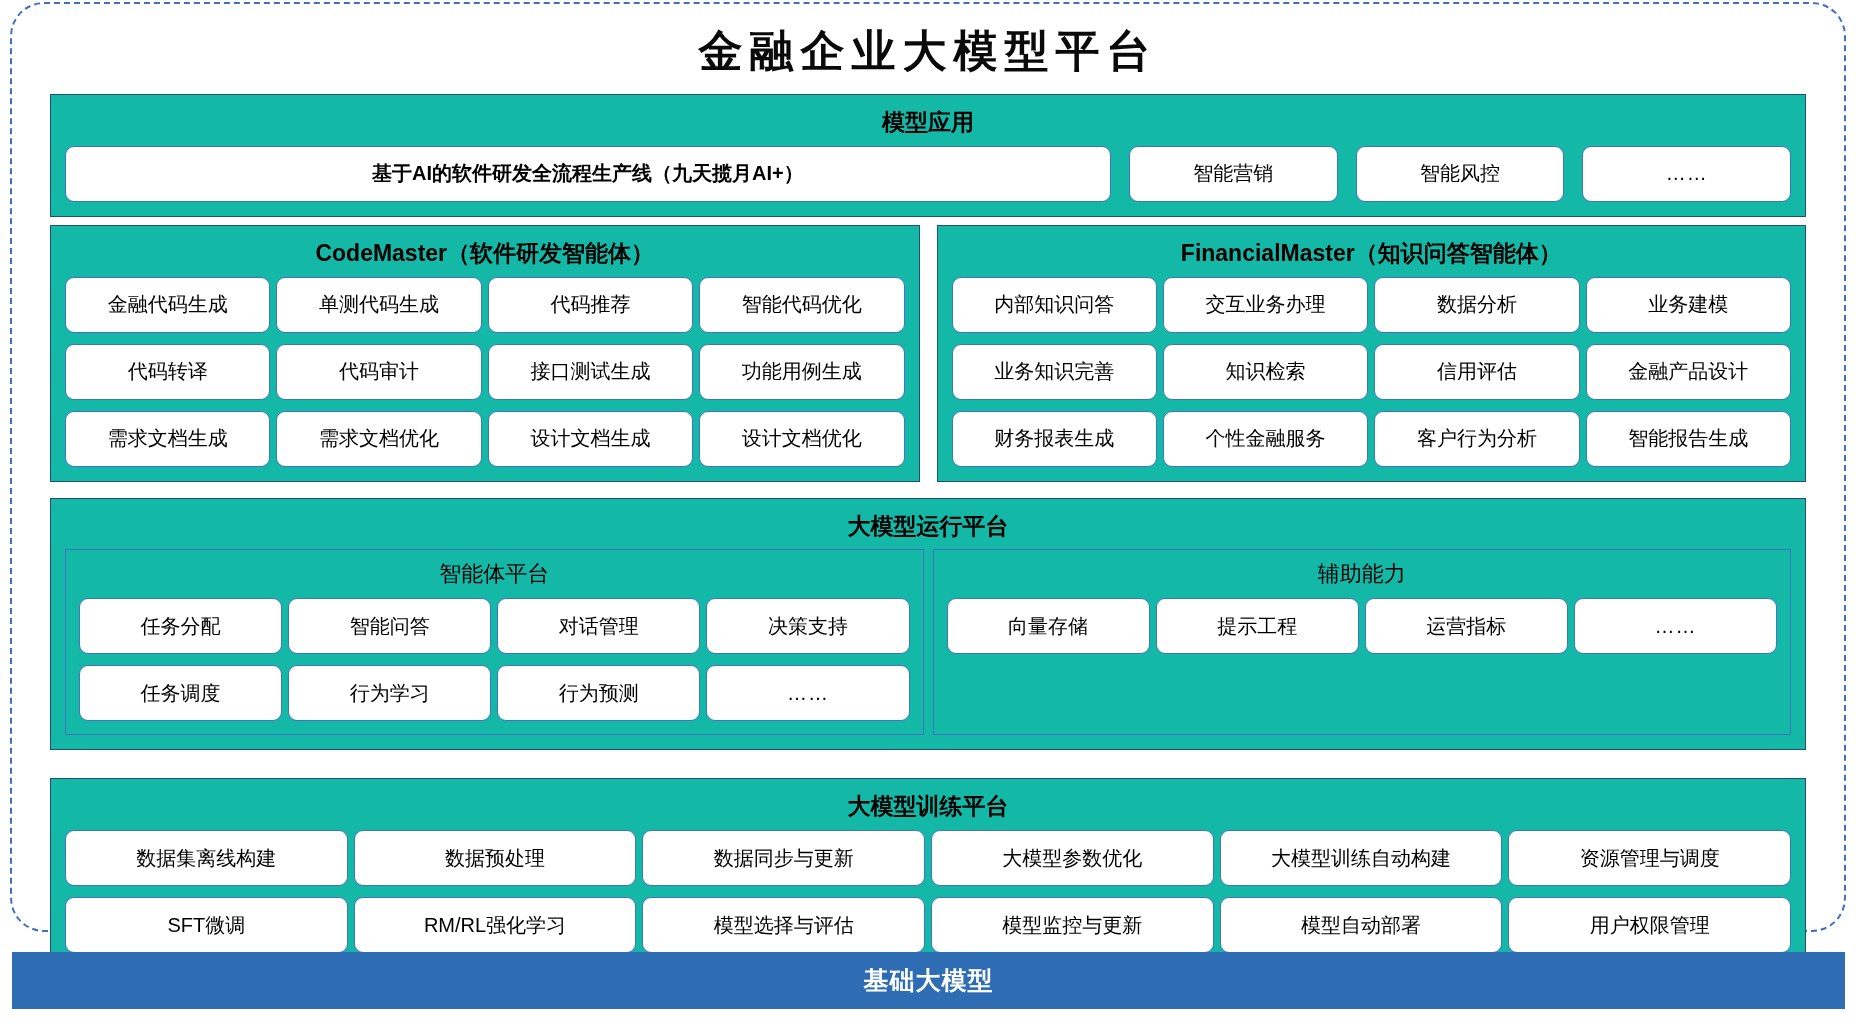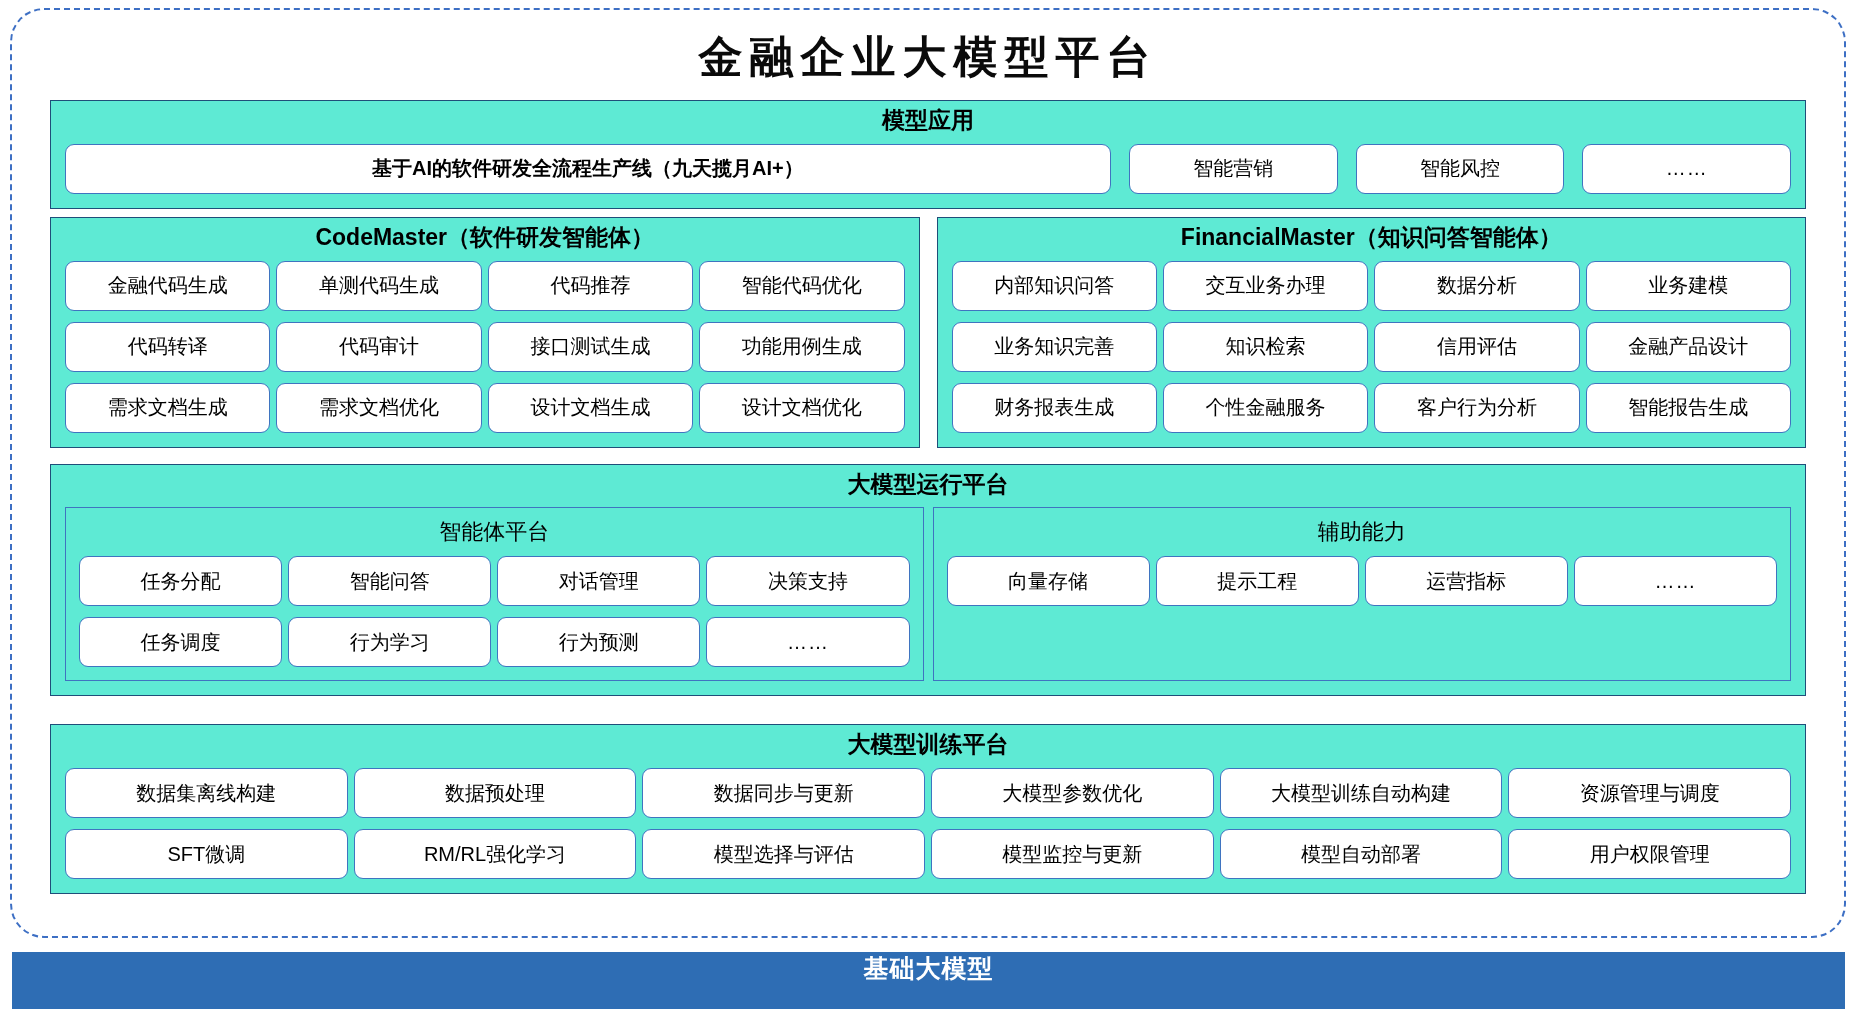--- a/index.html
+++ b/index.html
@@ -9,21 +9,21 @@
     height: 1024px;
     background: #ffffff;
     font-family: "Liberation Sans", "DejaVu Sans", sans-serif;
     overflow: hidden;
   }
 
   
   .outer-frame {
     position: absolute;
     left: 10px;
-    top: 8px;
+    top: 2px;
     width: 1836px;
     height: 930px;
     border: 2px dashed #3d6fc4;
     border-radius: 34px;
     padding: 0 38px;
   }
 
   
   .main-title {
     text-align: center;
@@ -33,22 +33,22 @@
     color: #0a0a0a;
     letter-spacing: 7px;
     line-height: 1;
     padding-top: 26px;
     padding-bottom: 20px;
   }
 
   
   .panel {
     border: 1.6px solid #1f4e79;
-    background: #5eead4;
-    padding: 2px 14px 14px;
+    background: #14b8a6;
+    padding: 10px 14px 14px;
   }
 
   .panel-title {
     text-align: center;
     font-size: 23px;
     font-weight: 700;
     color: #000000;
     line-height: 1.25;
     padding: 3px 0 9px;
   }
@@ -76,21 +76,21 @@
 
   
   .chip-row { display: flex; gap: 6px; }
   .chip-row + .chip-row { margin-top: 11px; }
 
   .chip {
     flex: 1 1 0;
     border: 1.4px solid #3f74c0;
     border-radius: 9px;
     background: #ffffff;
-    height: 50px;
+    height: 56px;
     display: flex;
     align-items: center;
     justify-content: center;
     font-size: 20px;
     color: #000000;
     white-space: nowrap;
   }
 
   .chip.ellipsis { letter-spacing: 1px; }
 
@@ -128,20 +128,21 @@
 
   
   .base-bar {
     position: absolute;
     left: 12px;
     top: 952px;
     width: 1833px;
     height: 57px;
     background: #2e6db4;
     display: flex;
+    align-items: center;
     justify-content: center;
     color: #ffffff;
     font-size: 25px;
     font-weight: 700;
     letter-spacing: 1px;
   }
 </style>
 </head>
 <body>
 

